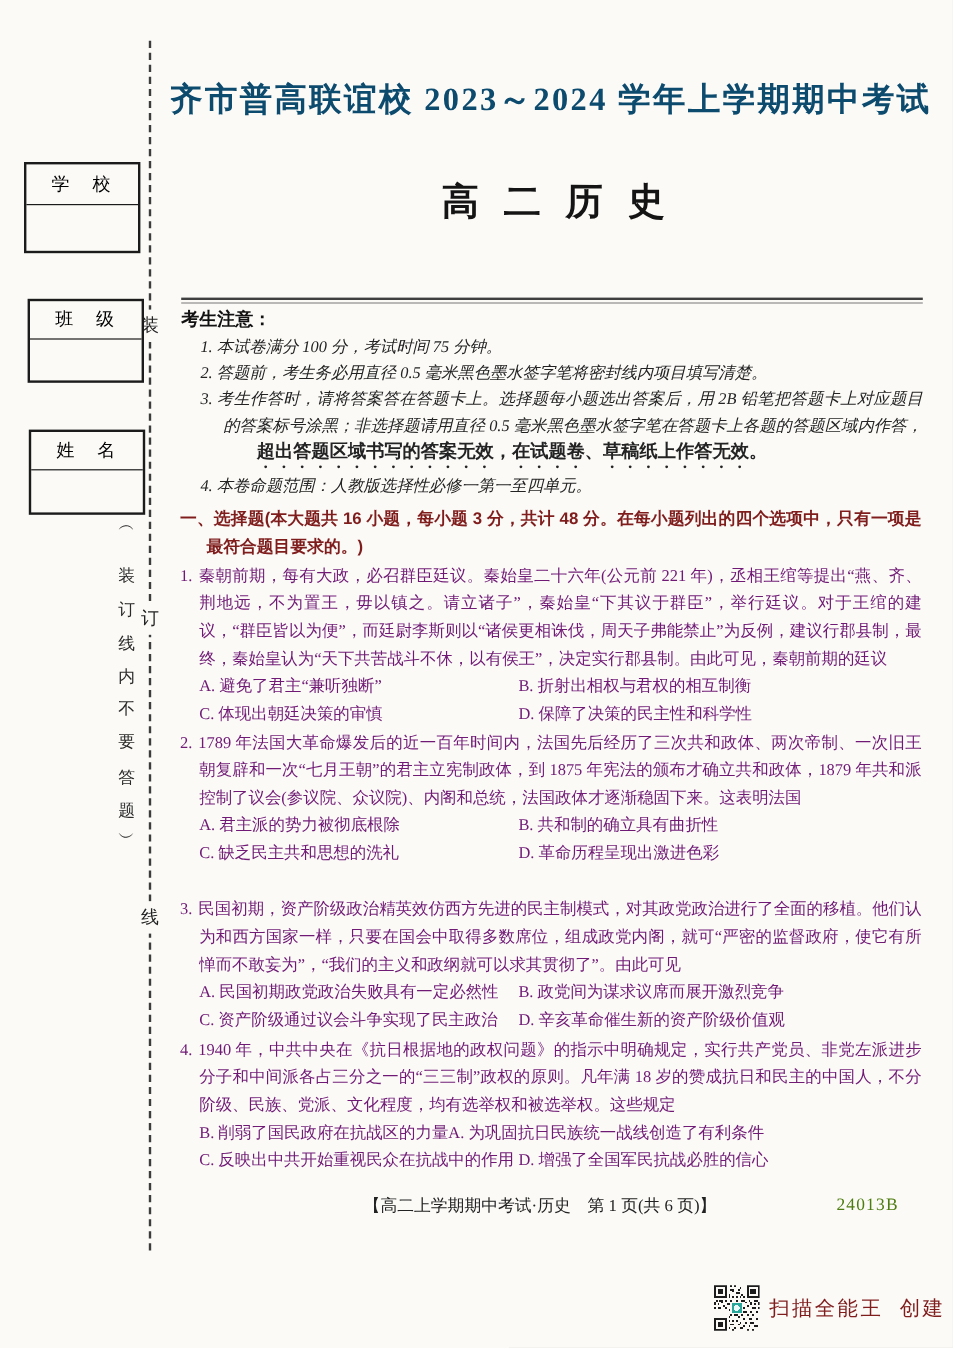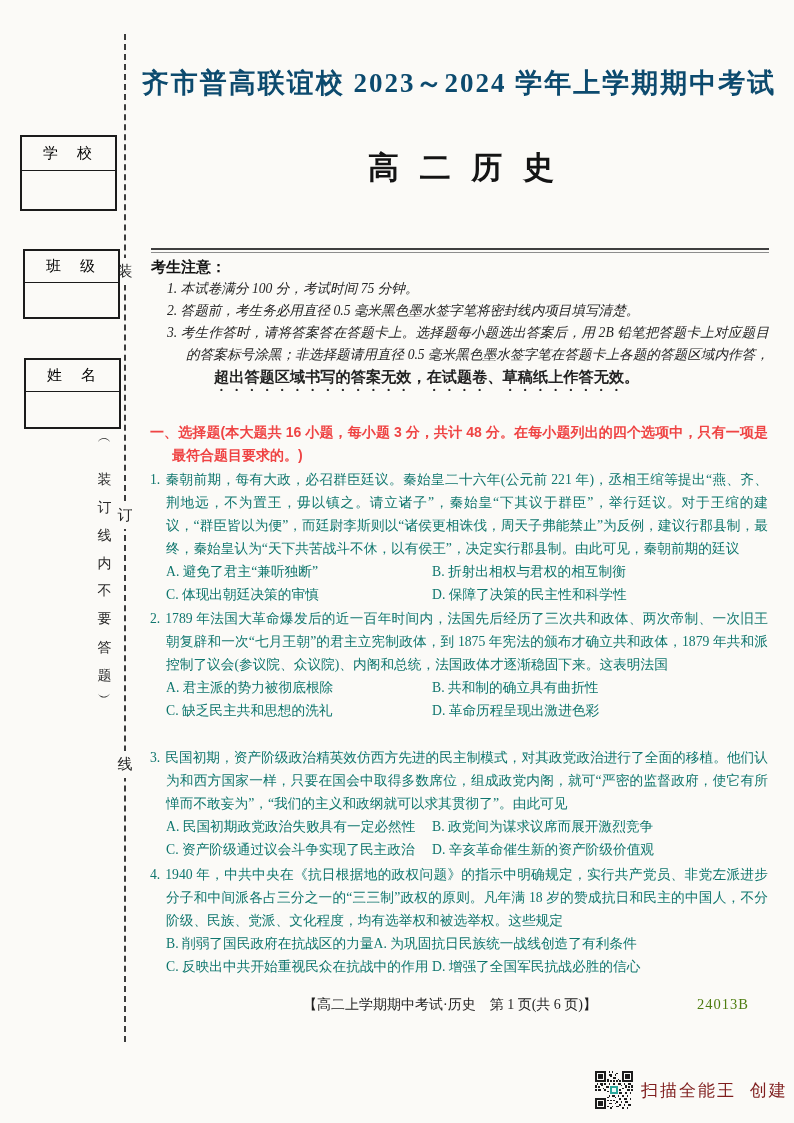--- a/index.html
+++ b/index.html
@@ -78,28 +78,28 @@
   .notice-em{
     font-style:normal;font-weight:bold;font-size:15.2px;
     font-family:"Liberation Sans","DejaVu Sans",sans-serif;
     -webkit-text-emphasis:filled dot;-webkit-text-emphasis-position:under;
     text-emphasis:filled dot;text-emphasis-position:under right;margin-left:28px;
   }
 
   
   .section-heading{
     position:absolute;top:421px;left:150px;width:618px;margin:0;
-    font-size:14px;font-weight:bold;line-height:23.3px;color:#ef4444;
+    font-size:14px;font-weight:bold;line-height:23.3px;color:#7f1d1d;
     font-family:"Liberation Sans","DejaVu Sans",sans-serif;
     padding-left:22px;text-indent:-22px;box-sizing:border-box;
     text-align:justify;
   }
   .question{
     position:absolute;left:150px;width:618px;
-    font-size:13.7px;line-height:23.1px;color:#0f766e;
+    font-size:13.7px;line-height:23.1px;color:#701a75;
   }
   .q1{top:468px;} .q2{top:607px;} .q3{top:746px;} .q4{top:863px;}
   .stem{margin:0;padding-left:16px;text-indent:-16px;text-align:justify;}
   .qnum{padding-right:5px;}
   .opt-row{display:flex;padding-left:16px;}
   .opt{white-space:nowrap;}
   .opt-l{flex:0 0 266px;}
 
   
   .footer-page{
@@ -145,20 +145,21 @@
 
   <h1 class="exam-title">齐市普高联谊校 2023～2024 学年上学期期中考试</h1>
   <h2 class="subject-title">高 二 历 史</h2>
   <div class="head-rule"></div>
 
   <div class="notice">
     <p class="notice-header">考生注意：</p>
     <p class="notice-item">1. 本试卷满分 100 分，考试时间 75 分钟。</p>
     <p class="notice-item">2. 答题前，考生务必用直径 0.5 毫米黑色墨水签字笔将密封线内项目填写清楚。</p>
     <p class="notice-item"><span>3. 考生作答时，请将答案答在答题卡上。选择题每小题选出答案后，用 2B 铅笔把答题卡上对应题目的答案标号涂黑；非选择题请用直径 0.5 毫米黑色墨水签字笔在答题卡上各题的答题区域内作答，</span><span class="notice-em">超出答题区域书写的答案无效，在试题卷、草稿纸上作答无效。</span></p>
+    <p class="notice-item">4. 本卷命题范围：人教版选择性必修一第一至四单元。</p>
   </div>
 
   <p class="section-heading">一、选择题(本大题共 16 小题，每小题 3 分，共计 48 分。在每小题列出的四个选项中，只有一项是最符合题目要求的。)</p>
 
   <div class="question q1">
     <p class="stem"><span class="qnum">1.</span><span>秦朝前期，每有大政，必召群臣廷议。秦始皇二十六年(公元前 221 年)，丞相王绾等提出“燕、齐、荆地远，不为置王，毋以镇之。请立诸子”，秦始皇“下其议于群臣”，举行廷议。对于王绾的建议，“群臣皆以为便”，而廷尉李斯则以“诸侯更相诛伐，周天子弗能禁止”为反例，建议行郡县制，最终，秦始皇认为“天下共苦战斗不休，以有侯王”，决定实行郡县制。由此可见，秦朝前期的廷议</span></p>
     <div class="opt-row">
       <span class="opt opt-l">A. 避免了君主“兼听独断”</span>
       <span class="opt">B. 折射出相权与君权的相互制衡</span>
     </div>

